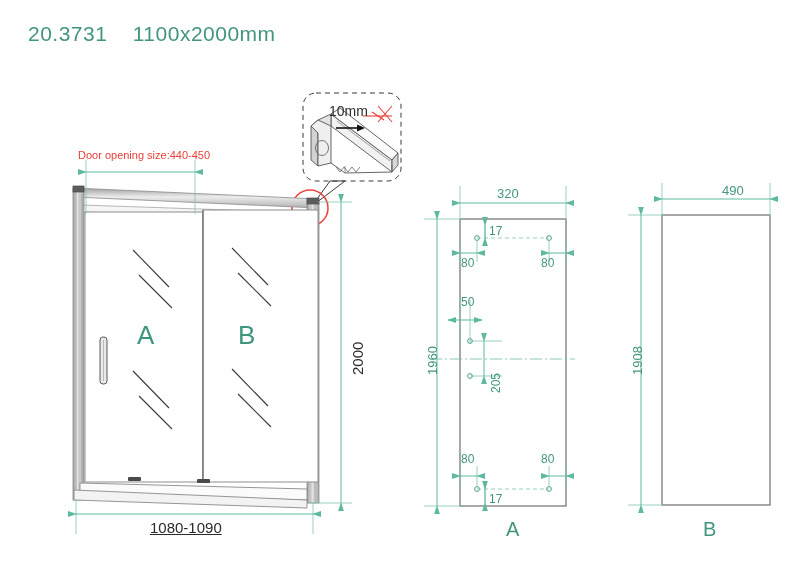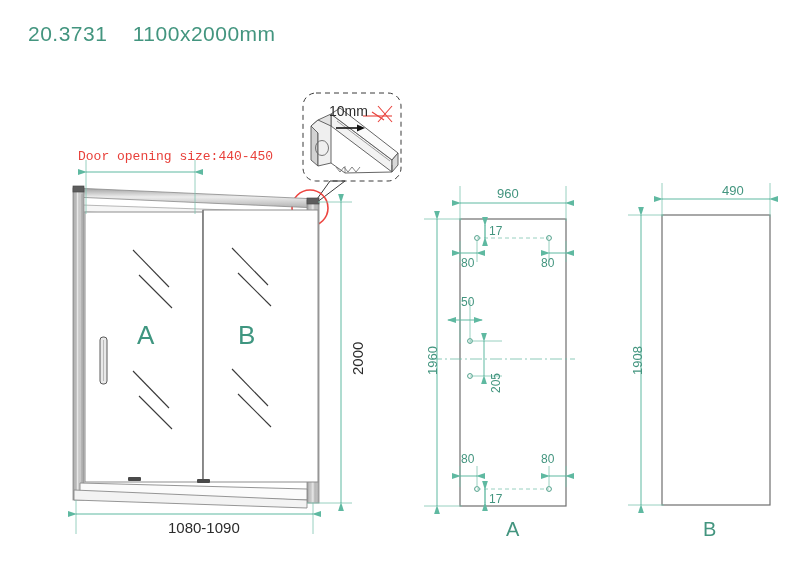--- a/index.html
+++ b/index.html
@@ -56,23 +56,22 @@
   }
   .dim-dark {
     font-size: 15px;
     color: #2b2b2b;
   }
   .dim-v2000 {
     font-size: 15px;
     color: #2b2b2b;
   }
   .red-note {
-    font-size: 13px;
+    font-size: 11px;
     color: #e8403a;
-    font-family: Liberation Mono, monospace;
   }
   .cal-note {
     font-size: 14px;
     color: #2b2b2b;
   }
 </style>
 </head>
 <body>
 
 <div id="sheet">
@@ -280,23 +279,23 @@
 
   <div class="lbl cal-note" style="left:329px; top:103px;">10mm</div>
 
   <div class="lbl red-note" style="left:78px; top:149px;">Door opening size:440-450</div>
 
   <div class="lbl glass-letter" style="left:137px; top:320px;">A</div>
   <div class="lbl glass-letter" style="left:238px; top:320px;">B</div>
 
   <div class="lbl dim-v2000 rot90" style="left:349px; top:375px;">2000</div>
 
-  <div class="lbl dim-dark" style="left:168px; top:519px;">1080-1090</div>
-
-  <div class="lbl dim" style="left:497px; top:186px;">960</div>
+  <div class="lbl dim-dark" style="left:150px; top:519px;text-decoration:underline;">1080-1090</div>
+
+  <div class="lbl dim" style="left:497px; top:186px;">320</div>
 
   <div class="lbl dim rot90" style="left:425px; top:375px;">1960</div>
 
   <div class="lbl dim-sm" style="left:489px; top:224px;">17</div>
   <div class="lbl dim-sm" style="left:461px; top:256px;">80</div>
   <div class="lbl dim-sm" style="left:541px; top:256px;">80</div>
 
   <div class="lbl dim-sm" style="left:461px; top:295px;">50</div>
   <div class="lbl dim-sm rot90" style="left:489px; top:393px;">205</div>
 

